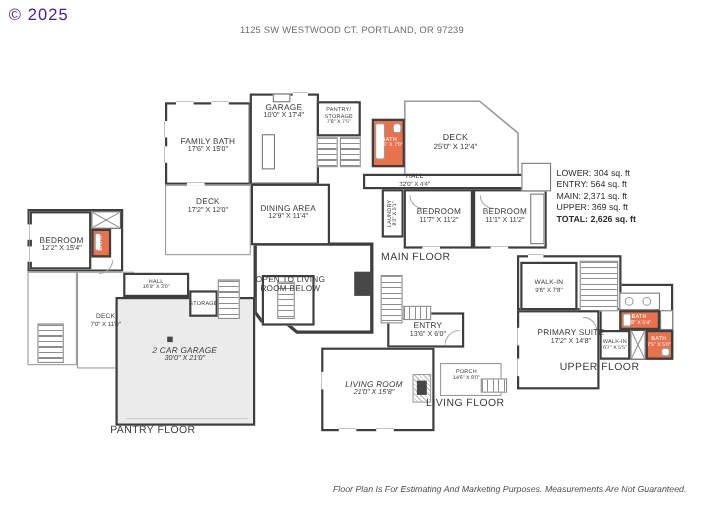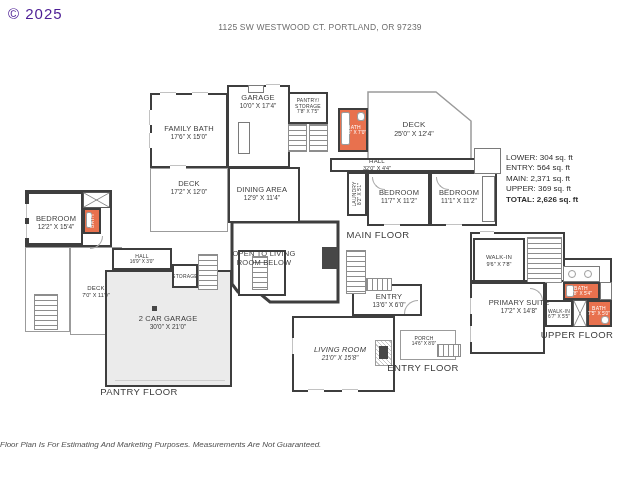--- a/index.html
+++ b/index.html
@@ -33,21 +33,21 @@
   .lbl .dm { font-size:6.5px; }
   .lbl-s .nm { font-size:6px; } .lbl-s .dm { font-size:5.5px; }
   .lbl-xs .nm { font-size:5px; } .lbl-xs .dm { font-size:4.8px; }
   .wrap { white-space:normal; }
   .white { color:#fff; }
   .rot { transform:translate(-50%,-50%) rotate(-90deg); }
   .floor-lbl { position:absolute; transform:translate(-50%,-50%); font-size:9.5px; color:#3a3a3a;
     letter-spacing:.4px; white-space:nowrap; z-index:5; }
   .mark { position:absolute; left:8px; top:5px; font-size:15px; color:#4c1d95; letter-spacing:1px;text-align:right; }
   .addr { position:absolute; left:0; right:0; top:22px; text-align:center; font-size:8.5px; color:#6e6e6e; letter-spacing:.2px; }
-  .disclaimer { position:absolute; left:0; right:16px; top:440px; text-align:left; font-style:italic;
+  .disclaimer { position:absolute; left:0; right:16px; top:440px; text-align:right; font-style:italic;
     font-size:8px; color:#4f4f4f; }
   .stats { position:absolute; left:506px; top:153px; font-size:8px; color:#2d2d2d; line-height:10.4px; z-index:5; }
   .stats .total { font-weight:700; }
 </style>
 </head>
 <body>
 
 <div class="canvas">
 
   <div class="mark">© 2025</div>
@@ -221,39 +221,39 @@
     <div class="nm">HALL</div>
     <div class="dm">16'9" X 3'0"</div>
   </div>
   <div class="lbl lbl-s" style="left:96px;top:292px;">
     <div class="nm">DECK</div>
     <div class="dm">7'0" X 11'0"</div>
   </div>
   <div class="lbl lbl-xs" style="left:185px;top:276px;">
     <div class="nm">STORAGE</div>
   </div>
-  <div class="lbl" style="left:168px;top:322px;">
+  <div class="lbl" style="left:168px;top:322px;font-style:italic;">
     <div class="nm">2 CAR GARAGE</div>
     <div class="dm">30'0" X 21'0"</div>
   </div>
   <div class="floor-lbl" style="left:139px;top:391px;">PANTRY FLOOR</div>
 
   <div class="lbl" style="left:389px;top:300px;">
     <div class="nm">ENTRY</div>
     <div class="dm">13'6" X 6'0"</div>
   </div>
   <div class="lbl" style="left:340px;top:353px;font-style:italic;">
     <div class="nm">LIVING ROOM</div>
     <div class="dm">21'0" X 15'8"</div>
   </div>
   <div class="lbl lbl-xs" style="left:424px;top:341px;">
     <div class="nm">PORCH</div>
     <div class="dm">14'6" X 8'0"</div>
   </div>
-  <div class="floor-lbl" style="left:423px;top:367px;">ENTRY FLOOR</div>
+  <div class="floor-lbl" style="left:423px;top:367px;">LIVING FLOOR</div>
 
   <div class="lbl lbl-s" style="left:499px;top:261px;">
     <div class="nm">WALK-IN</div>
     <div class="dm">9'6" X 7'8"</div>
   </div>
   <div class="lbl" style="left:508px;top:306px;margin-left:11px;">
     <div class="nm">PRIMARY SUITE</div>
     <div class="dm">17'2" X 14'8"</div>
   </div>
   <div class="lbl lbl-xs white" style="left:581px;top:291px;">
@@ -261,16 +261,16 @@
     <div class="dm">7'8" X 5'4"</div>
   </div>
   <div class="lbl lbl-xs" style="left:559px;top:314px;">
     <div class="nm">WALK-IN</div>
     <div class="dm">6'7" X 5'5"</div>
   </div>
   <div class="lbl lbl-xs white" style="left:599px;top:311px;">
     <div class="nm">BATH</div>
     <div class="dm">7'5" X 5'0"</div>
   </div>
-  <div class="floor-lbl" style="left:577px;top:334px;">UPPER FLOOR</div>
+  <div class="floor-lbl" style="left:545px;top:334px;">UPPER FLOOR</div>
 
   <div class="disclaimer">Floor Plan Is For Estimating And Marketing Purposes. Measurements Are Not Guaranteed.</div>
 </div>
 
 </body></html>

